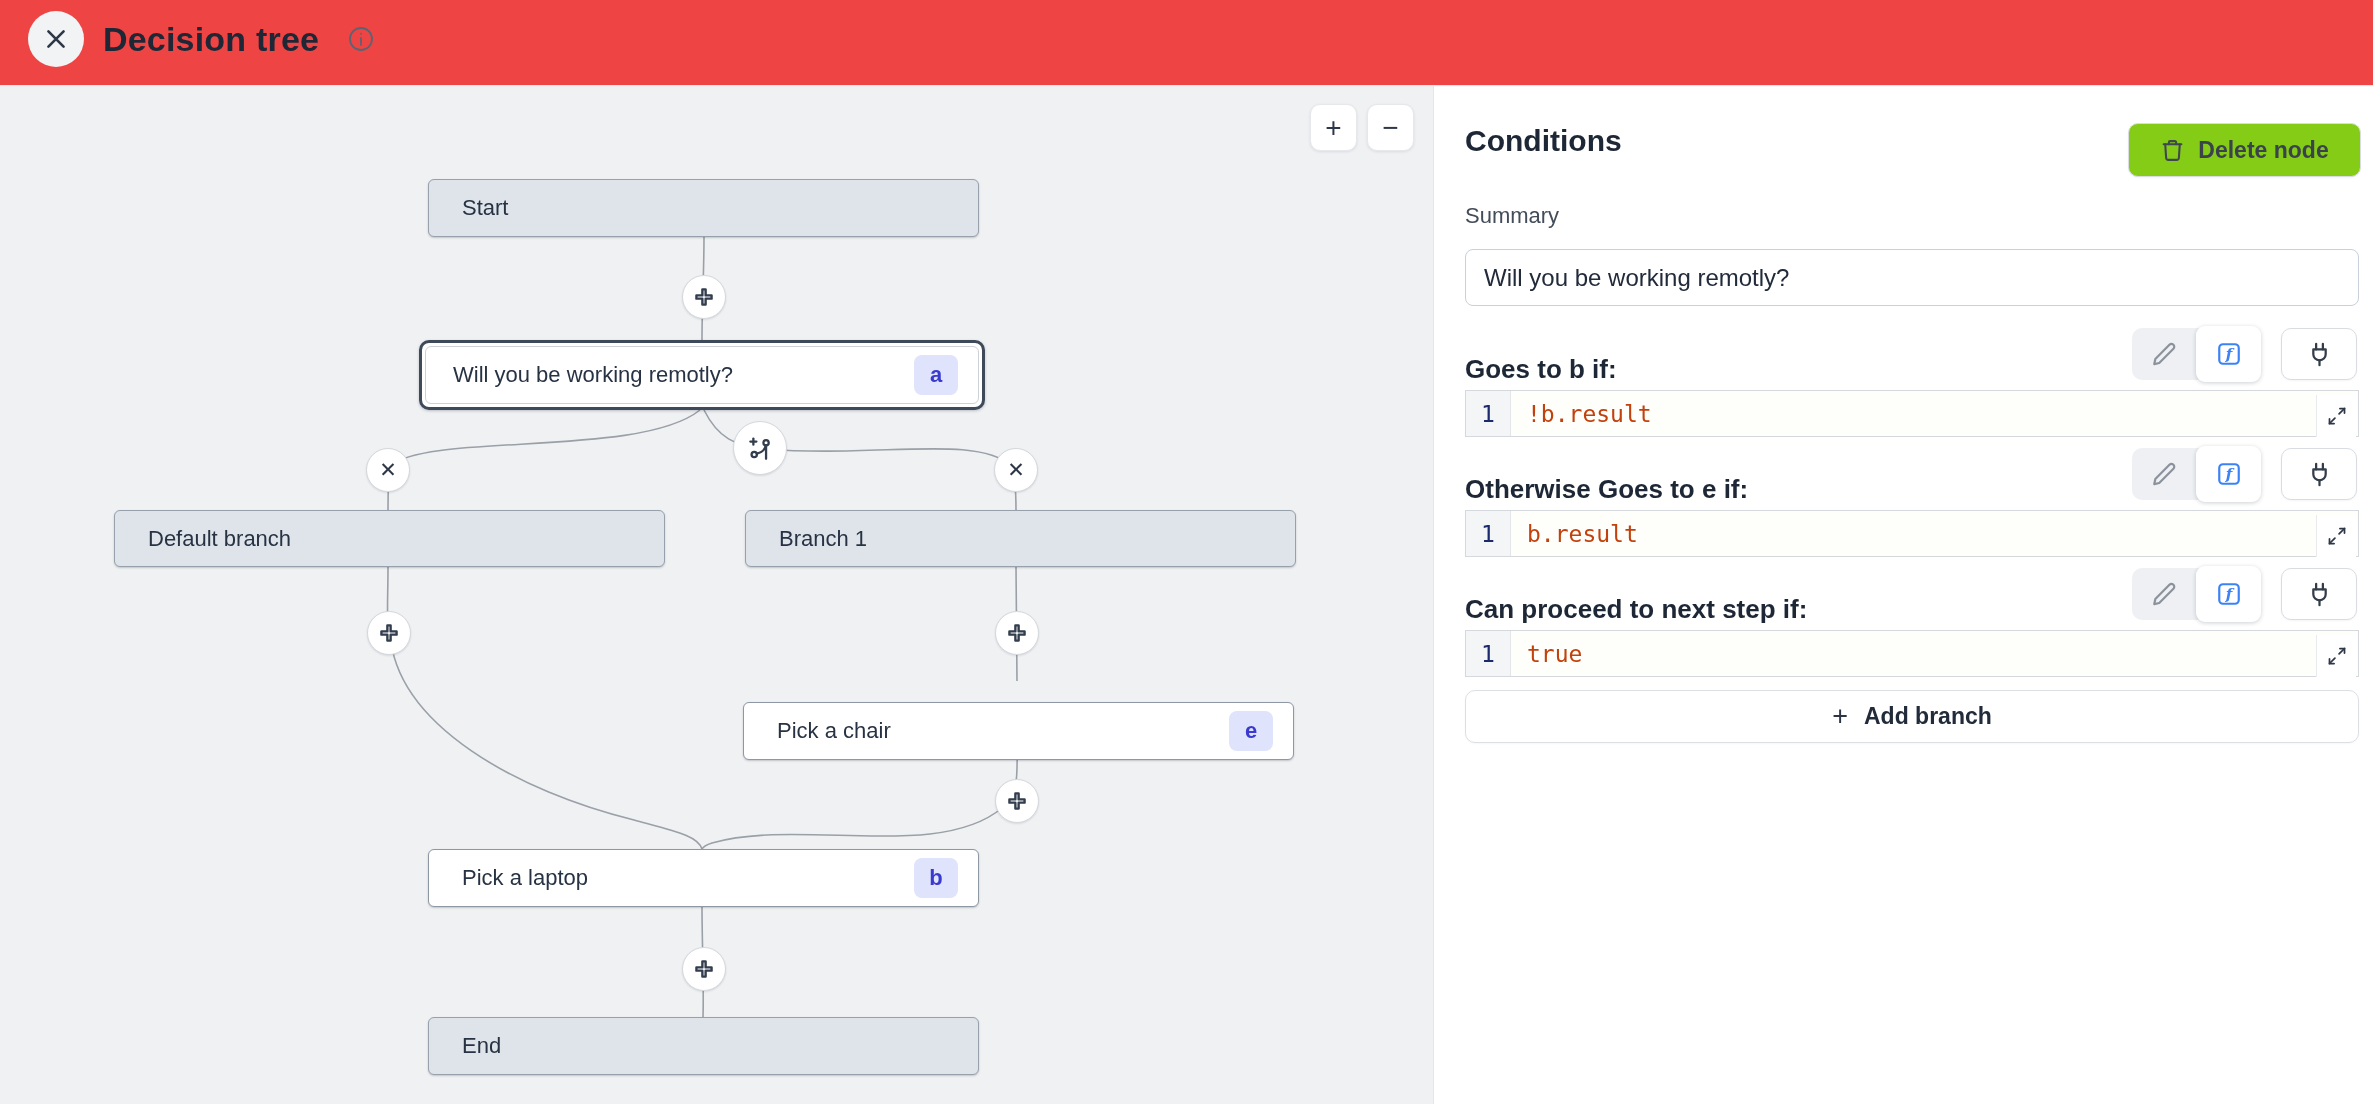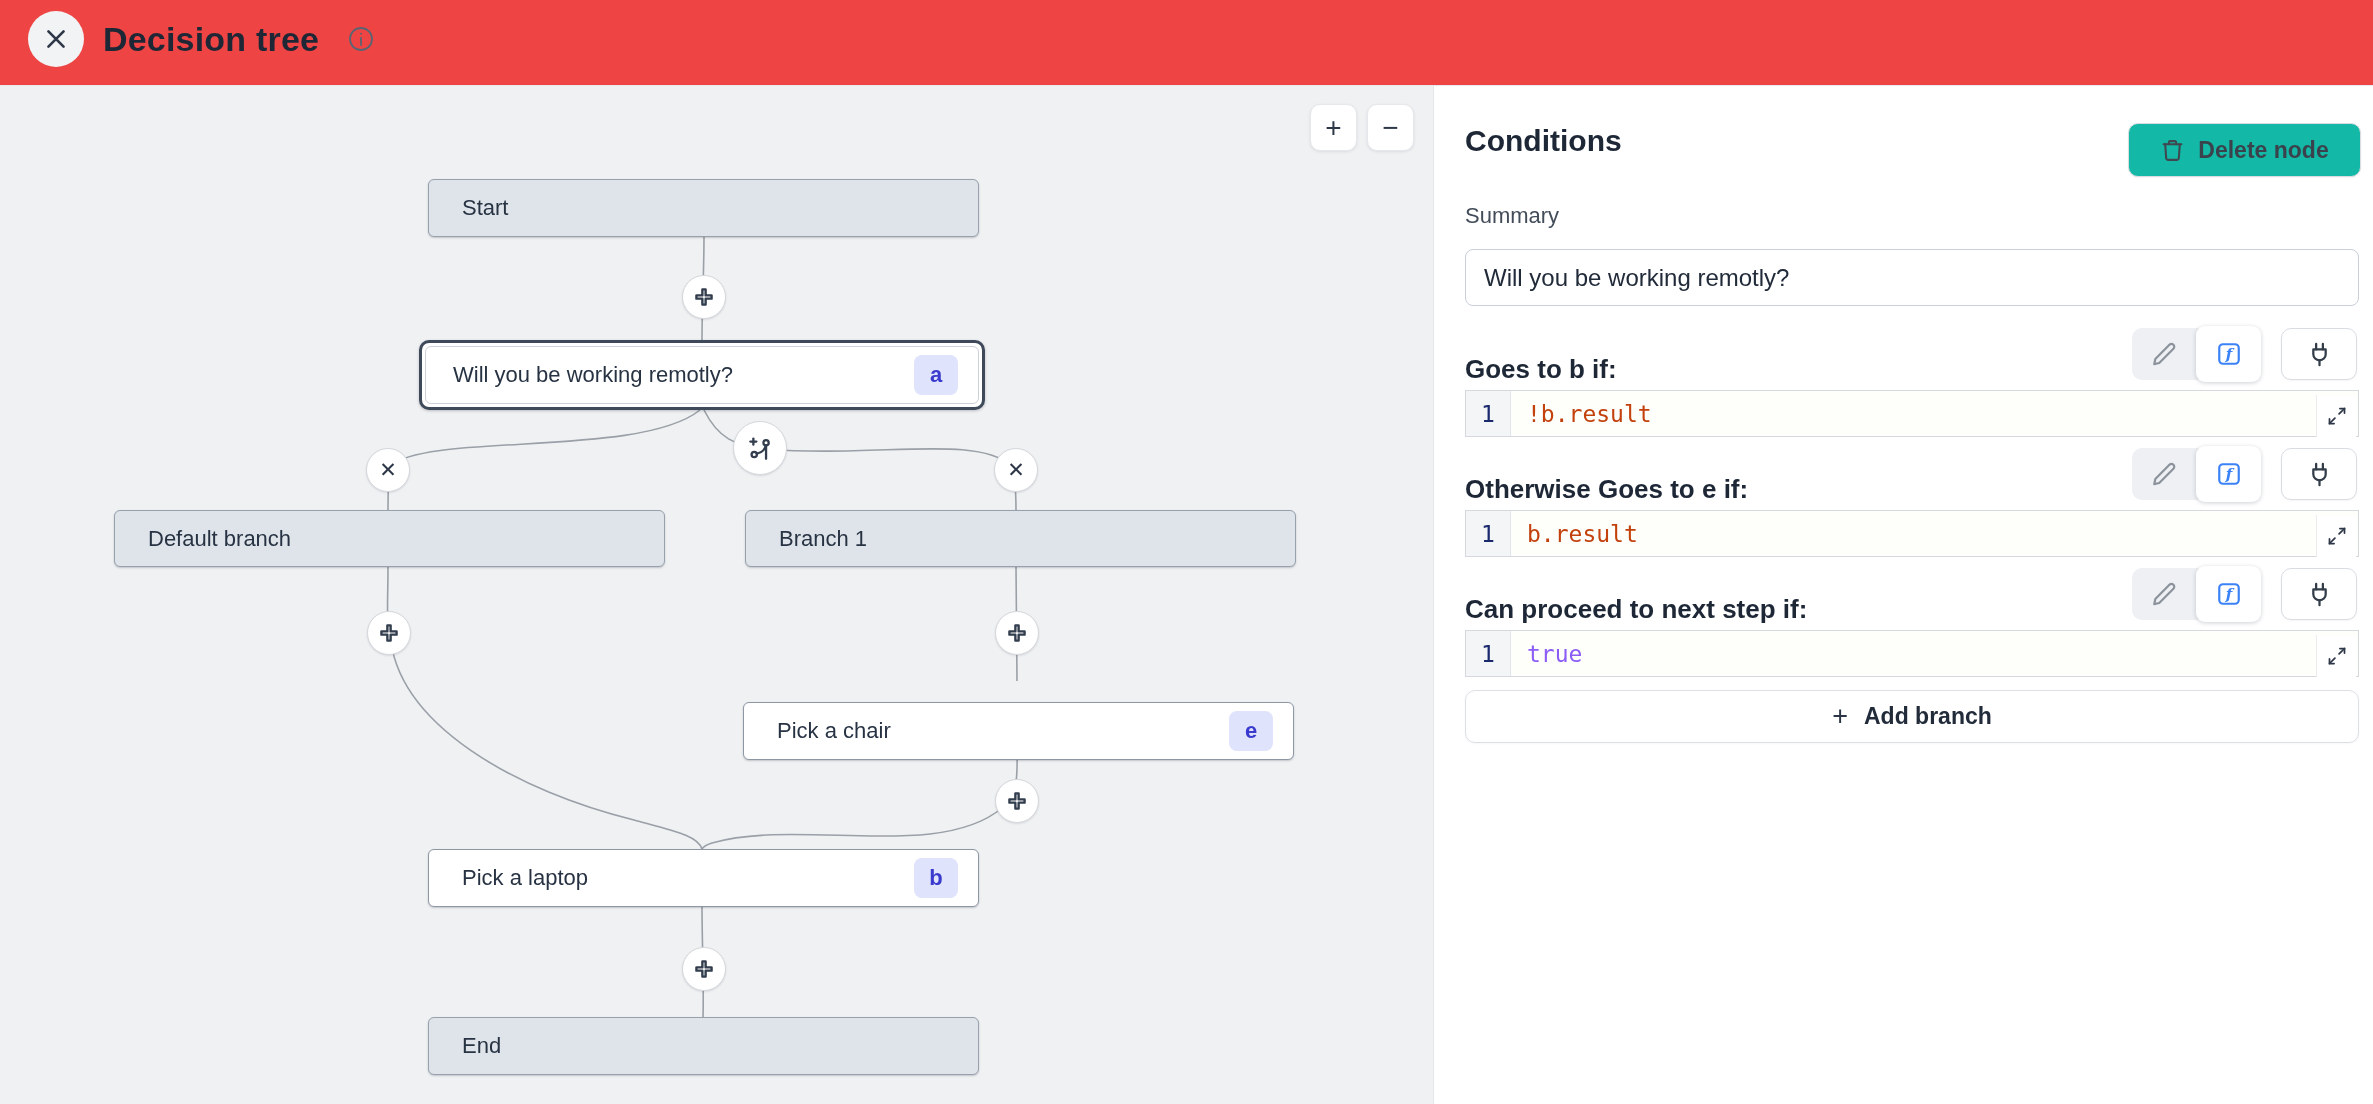--- a/index.html
+++ b/index.html
@@ -50,21 +50,21 @@
     display:flex; align-items:center; justify-content:center; cursor:pointer; }
   .dot svg { stroke:#323d4d; fill:none; stroke-width:2.2; stroke-linejoin:round; stroke-linecap:round; }
   .dot-x { font-size:21px; color:#2d3748; }
   .dot-branch { width:54px; height:54px; }
 
   
   .panel { position:absolute; left:1433px; top:86px; width:940px; height:1018px;
     background:#fff; border-left:1px solid #e4e6ea; }
   .panel-title { position:absolute; left:31px; top:38px; font-size:30px; font-weight:bold; color:#1d2736; }
   .delete-btn { position:absolute; left:694px; top:37px; width:233px; height:54px;
-    background:#14b8a6; border:1px solid #d9dce0; border-radius:10px;
+    background:#84cc16; border:1px solid #d9dce0; border-radius:10px;
     display:flex; align-items:center; justify-content:center; gap:13px;
     font-size:23px; font-weight:600; color:#3a424c; cursor:pointer; box-shadow:0 1px 2px rgba(30,40,60,.05); }
   .delete-btn svg { width:25px; height:25px; stroke:#3f4750; stroke-width:2; fill:none; stroke-linecap:round; stroke-linejoin:round; }
 
   .field-label { position:absolute; left:31px; top:117px; font-size:22px; color:#434c59; }
   .summary-input { position:absolute; left:31px; top:163px; width:894px; height:57px;
     border:1px solid #c9d0d9; border-radius:8px; font-size:24px; color:#222b3a;
     padding:0 18px; font-family:"Liberation Sans", sans-serif; background:#fff; }
 
   .section { position:absolute; left:0; width:940px; height:120px; }
@@ -81,21 +81,21 @@
     cursor:pointer; box-shadow:0 1px 2px rgba(30,40,60,.05); }
   .plug-btn svg { width:27px; height:27px; stroke:#333d4a; stroke-width:2; fill:none; stroke-linecap:round; stroke-linejoin:round; }
 
   .code-row { position:absolute; left:31px; top:60px; width:894px; height:47px;
     border:1px solid #d5d9de; background:#fefefb; display:flex; align-items:stretch; cursor:text; }
   .gutter { width:45px; background:#f4f5f7; border-right:1px solid #e2e5e9;
     display:flex; align-items:center; justify-content:center;
     font-family:"DejaVu Sans Mono", monospace; font-size:23px; color:#1a2a6c; }
   .code-text { flex:1; display:flex; align-items:center; padding-left:16px;
     font-family:"DejaVu Sans Mono", monospace; font-size:23px; color:#c2410c; }
-  .code-kw .code-text { color:#8b5cf6; }
+  .code-kw .code-text { color:#c2410c; }
   .expand-btn { position:absolute; right:2px; top:4px; width:40px; height:42px; background:#fff;
     border-left:1px solid #e9ebee; display:flex; align-items:center; justify-content:center; cursor:pointer; }
   .expand-btn svg { width:20px; height:20px; stroke:#2d3748; stroke-width:2.1; fill:none; stroke-linecap:round; }
 
   .add-branch-btn { position:absolute; left:31px; top:604px; width:894px; height:53px;
     background:#fff; border:1px solid #dce0e5; border-radius:10px;
     display:flex; align-items:center; justify-content:center; gap:16px;
     font-size:23px; font-weight:bold; color:#222b3a; cursor:pointer; box-shadow:0 1px 2px rgba(30,40,60,.04); }
   .add-branch-btn .plus-glyph { font-size:27px; font-weight:normal; color:#2b3546; }
 </style>

